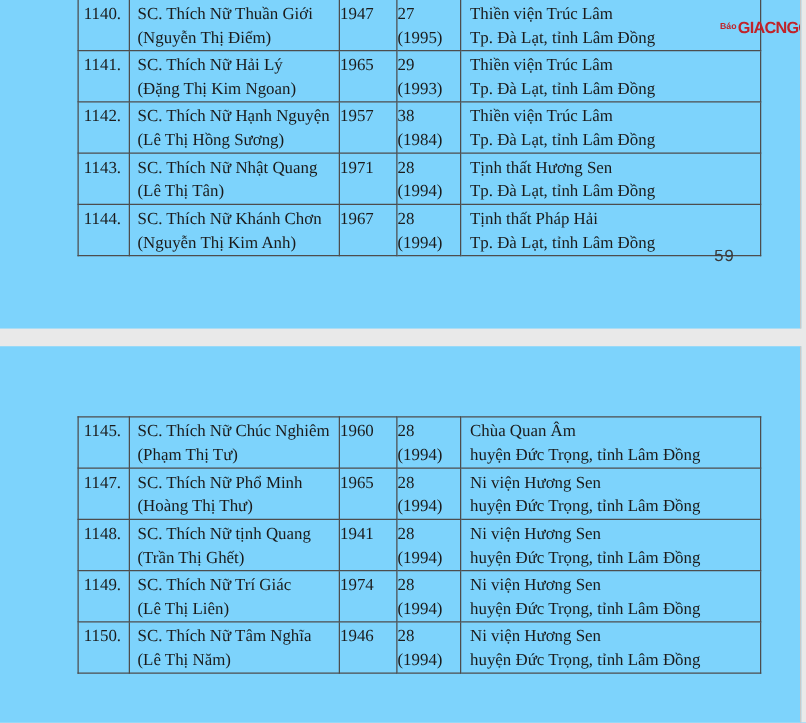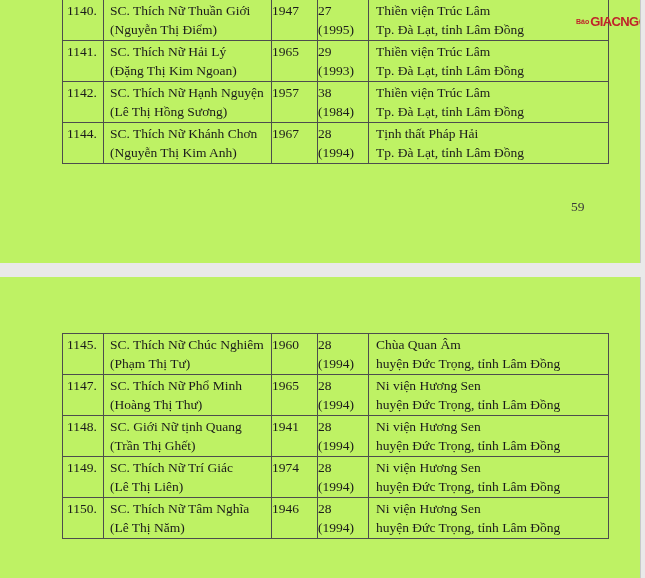--- a/index.html
+++ b/index.html
@@ -7,21 +7,21 @@
     width:645px; height:578px;
     background:#e9e9e9;
     overflow:hidden;
     position:relative;
     font-family:"Liberation Serif", serif;
     color:#1b1b1b;
   }
   .page {
     position:absolute; left:0;
     width:640px;
-    background:#bef264;
+    background:#7dd3fc;
     border-right:1px solid #c9c9c9;
     overflow:hidden;
   }
   #page1 { top:0; height:263px; }
   #page2 { top:277px; height:344px; }
   #separator {
     position:absolute; left:0; top:263px;
     width:645px; height:14px;
     background:#e9e9e9;
   }
@@ -46,21 +46,21 @@
     height:39px;
     overflow:hidden;
   }
   .l1, .l2 { line-height:19px; white-space:nowrap; }
   .c-no    { padding-left:4px; }
   .c-name  { padding-left:6px;margin-left:42px; }
   .c-year, .c-age { text-align:left; }
   .c-place { padding-left:7px; }
   #page-number {
     position:absolute; left:571px; top:199px;
-    font-size:13.5px; color:#3a3a3a;
+    font-size:13.5px; color:#3a3a3a;font-family:Liberation Mono, monospace;
   }
   #watermark {
     position:absolute; left:576px; top:14px;
     z-index:3;
     color:#c0232a;
     font-family:"Liberation Sans", sans-serif;
     white-space:nowrap;
     display:flex; align-items:flex-start;
   }
   .wm-prefix { font-size:7px; font-weight:bold; margin-top:4px; margin-right:1px; }
@@ -134,20 +134,40 @@
             <div class="l1">38</div>
             <div class="l2">(1984)</div>
           </td>
         <td class="c-place">
             <div class="l1">Thiền viện Trúc Lâm</div>
             <div class="l2">Tp. Đà Lạt, tỉnh Lâm Đồng</div>
           </td>
       </tr>
       <tr>
         <td class="c-no">
+            <div class="l1">1143.</div>
+          </td>
+        <td class="c-name">
+            <div class="l1">SC. Thích Nữ Nhật Quang</div>
+            <div class="l2">(Lê Thị Tân)</div>
+          </td>
+        <td class="c-year">
+            <div class="l1">1971</div>
+          </td>
+        <td class="c-age">
+            <div class="l1">28</div>
+            <div class="l2">(1994)</div>
+          </td>
+        <td class="c-place">
+            <div class="l1">Tịnh thất Hương Sen</div>
+            <div class="l2">Tp. Đà Lạt, tỉnh Lâm Đồng</div>
+          </td>
+      </tr>
+      <tr>
+        <td class="c-no">
             <div class="l1">1144.</div>
           </td>
         <td class="c-name">
             <div class="l1">SC. Thích Nữ Khánh Chơn</div>
             <div class="l2">(Nguyễn Thị Kim Anh)</div>
           </td>
         <td class="c-year">
             <div class="l1">1967</div>
           </td>
         <td class="c-age">
@@ -218,21 +238,21 @@
         <td class="c-place">
             <div class="l1">Ni viện Hương Sen</div>
             <div class="l2">huyện Đức Trọng, tỉnh Lâm Đồng</div>
           </td>
       </tr>
       <tr>
         <td class="c-no">
             <div class="l1">1148.</div>
           </td>
         <td class="c-name">
-            <div class="l1">SC. Giới Nữ tịnh Quang</div>
+            <div class="l1">SC. Thích Nữ tịnh Quang</div>
             <div class="l2">(Trần Thị Ghết)</div>
           </td>
         <td class="c-year">
             <div class="l1">1941</div>
           </td>
         <td class="c-age">
             <div class="l1">28</div>
             <div class="l2">(1994)</div>
           </td>
         <td class="c-place">

